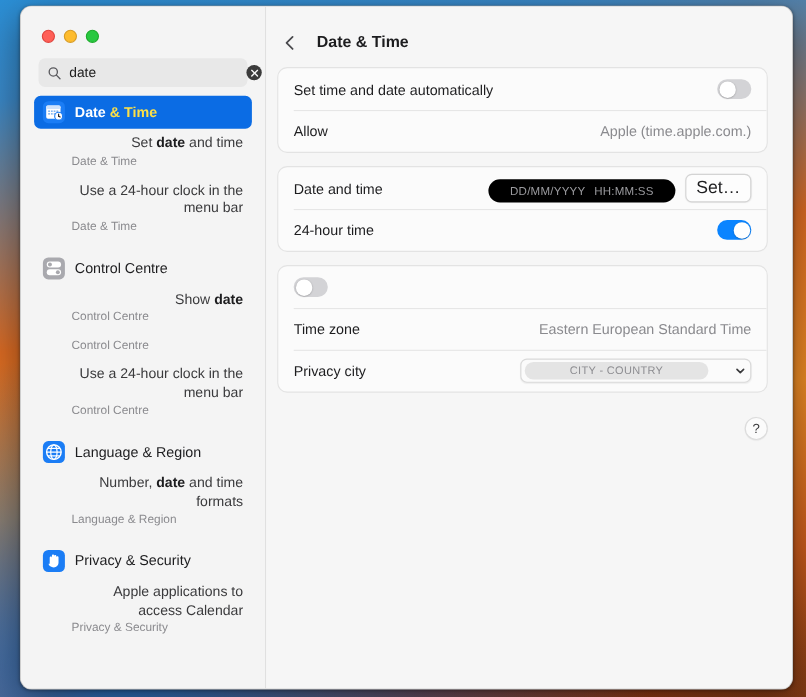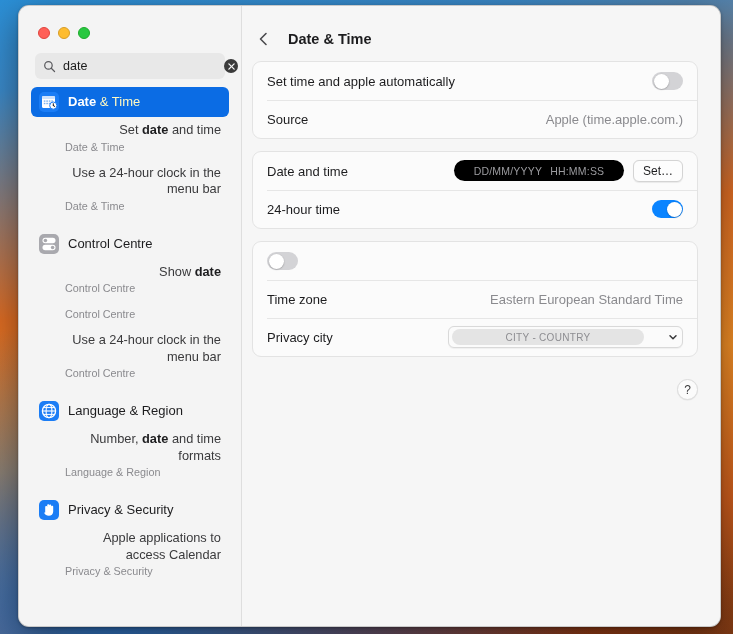--- a/index.html
+++ b/index.html
@@ -95,21 +95,21 @@
     border-radius: 6px;
     margin-bottom: 1px;
   }
   .res-row.selected { background: #0b6ce4; }
   .res-row.app-head { margin-top: 10px; }
 
   .app-icon { width: 20px; height: 20px; border-radius: 5px; flex: none; }
   .res-title { font-size: 13px; color: #1d1d1f; line-height: 16px; }
   .res-row.selected .res-title { color: #ffffff; }
   .res-title b { font-weight: bold; }
-  .res-row.selected .res-title .dim { color: #fef9c3; font-weight: normal; }
+  .res-row.selected .res-title .dim { color: #fde047; font-weight: bold; }
 
   .sub-item {
     padding: 4px 8px 6px 34px;
   }
   .sub-label {
     font-size: 12.8px;
     color: #3a3a3c;
     line-height: 16.5px;
     text-align: right;
   }
@@ -178,21 +178,21 @@
     color: #1d1d1f;
     white-space: nowrap;
   }
   .row-value {
     font-size: 13px;
     color: #8a8a8e;
     white-space: nowrap;
   }
   .row-right {
     display: flex;
-    align-items: flex-start;
+    align-items: flex-end;
     gap: 9px;
   }
 
   
   .toggle {
     width: 31px; height: 18px;
     border-radius: 9px;
     position: relative;
     flex: none;
     cursor: pointer;
@@ -227,30 +227,30 @@
     font-size: 10.5px;
     color: #9b9b9f;
     letter-spacing: 0.2px;
   }
 
   .set-btn {
     background: #fdfdfd;
     border: 1px solid #d4d4d4;
     border-radius: 6px;
     font-family: "Liberation Sans", sans-serif;
-    font-size: 12px;
+    font-size: 16px;
     color: #1d1d1f;
     padding: 3px 9px;
     cursor: pointer;
     box-shadow: 0 0.5px 1px rgba(0,0,0,0.07);
   }
 
   
   .dropdown {
-    width: 235px;
+    width: 210px;
     height: 22px;
     background: #fbfbfb;
     border: 1px solid #d9d9d9;
     border-radius: 6px;
     display: flex;
     align-items: center;
     padding: 0 4px 0 3px;
     cursor: pointer;
     box-shadow: 0 0.5px 1px rgba(0,0,0,0.05);
   }
@@ -398,29 +398,29 @@
     <div class="main-header">
       <svg class="back-chevron" viewBox="0 0 16 16">
         <polyline points="10,2.5 4.5,8 10,13.5" fill="none" stroke="#4a4a4e" stroke-width="1.6" stroke-linecap="round" stroke-linejoin="round"></polyline>
       </svg>
       <div class="pane-title">Date &amp; Time</div>
     </div>
 
     <div class="groups" id="groups">
         <div class="group">
           <div class="row">
-            <div class="row-label">Set time and apple automatically</div>
+            <div class="row-label">Set time and date automatically</div>
             <div class="row-right">
               <div class="toggle">
                 <div class="knob"></div>
               </div>
             </div>
           </div>
           <div class="row">
-            <div class="row-label">Source</div>
+            <div class="row-label">Allow</div>
             <div class="row-right">
               <div class="row-value">Apple (time.apple.com.)</div>
             </div>
           </div>
         </div>
         <div class="group">
           <div class="row">
             <div class="row-label">Date and time</div>
             <div class="row-right">
               <div class="dt-field">

